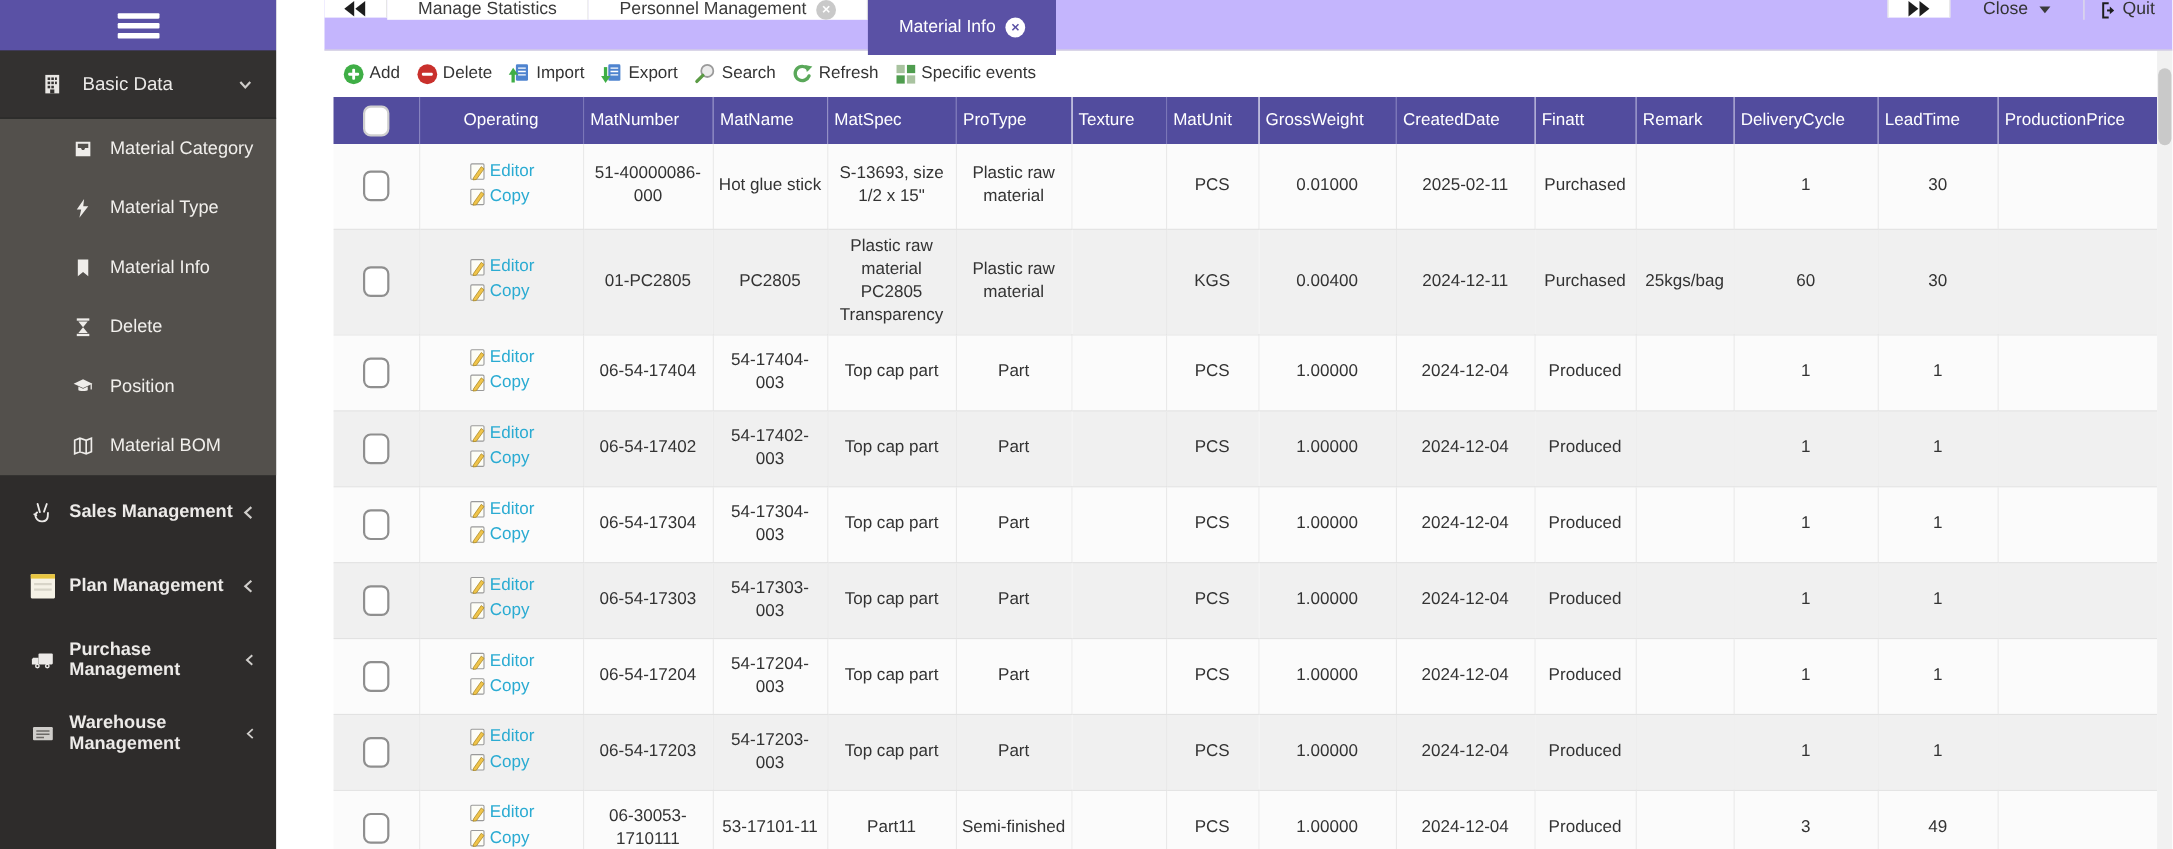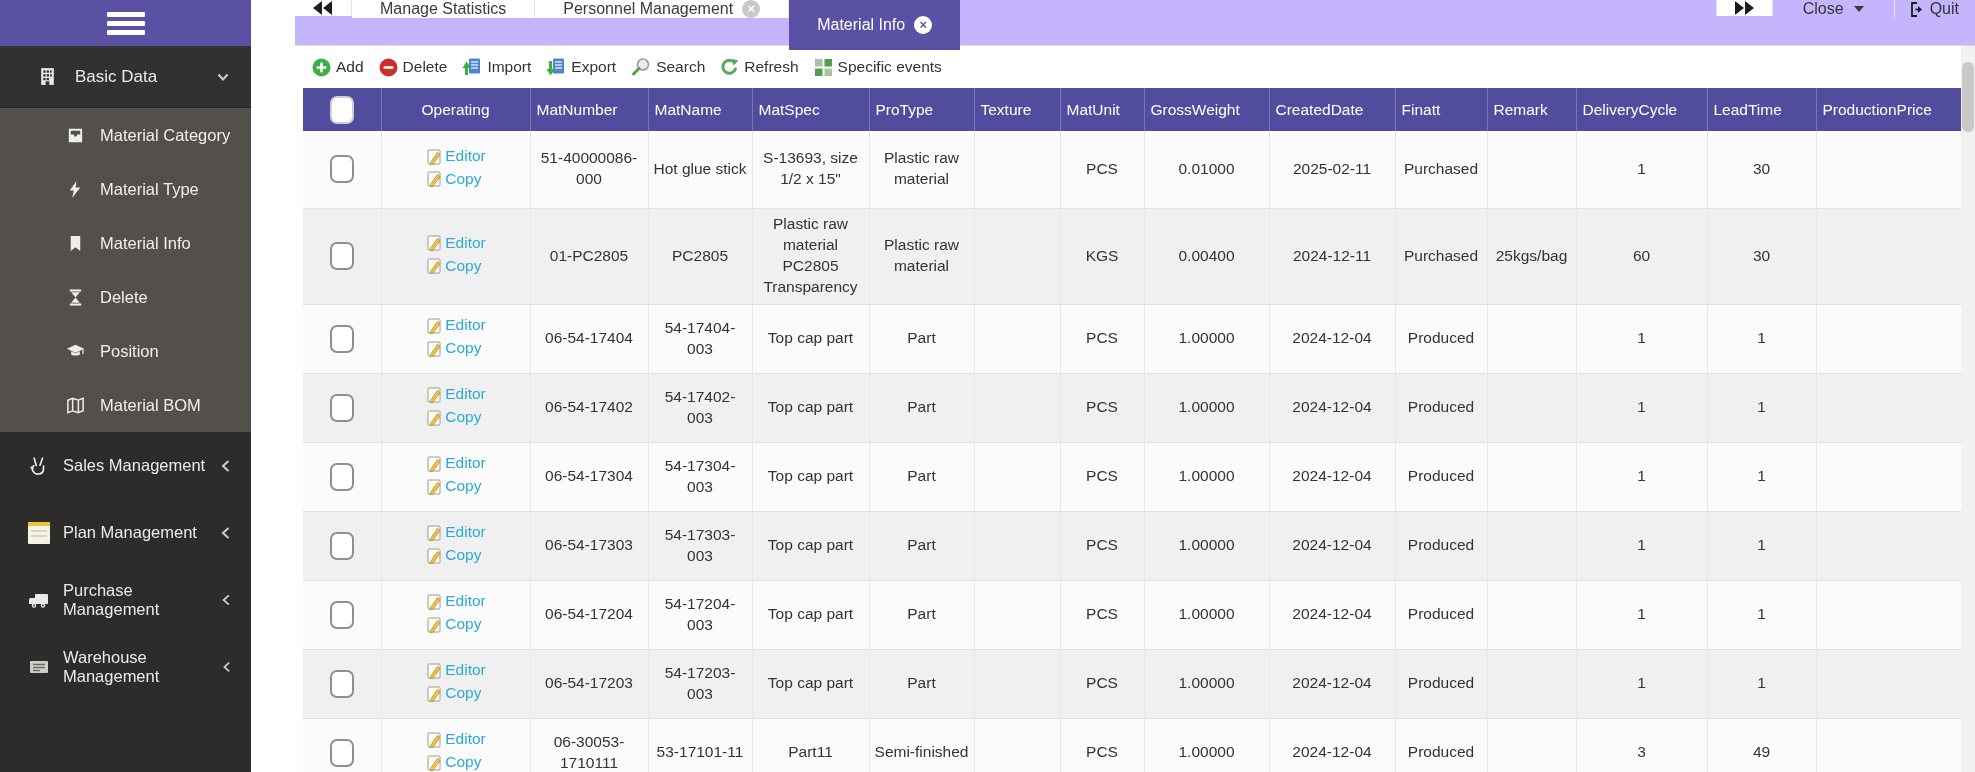--- a/index.html
+++ b/index.html
@@ -10,21 +10,21 @@
   .sidebar { position:absolute; left:0; top:0; width:251px; height:772px; background:#2e2c2b; z-index:5; }
   .sidebar-header { height:46px; background:#5a51a5; display:flex; align-items:center; justify-content:center; }
   .hamburger { width:38px; cursor:pointer; }
   .hamburger .bar { height:5px; background:#fff; border-radius:1px; margin:4px 0; }
   .nav-group-head { height:62px; background:#333130; display:flex; align-items:center; padding:0 20px 0 37px; color:#eceae8; font-size:17px; border-bottom:1px solid #242322; cursor:pointer; }
   .nav-group-head .gicon { width:21px; height:21px; margin-right:17px; flex:0 0 auto; }
   .nav-group-head .chev { margin-left:auto; }
   .submenu { background:#53504c; }
   .submenu-item { height:54px; display:flex; align-items:center; padding-left:66px; color:#f1efec; font-size:16.5px; cursor:pointer; }
   .submenu-item .sicon { width:19px; height:19px; margin-right:15px; flex:0 0 auto; }
-  .nav-group { height:67px; display:flex; align-items:center; padding:0 18px 0 28px; color:#eceae8; font-size:16.5px; cursor:pointer; }
+  .nav-group { height:67px; display:flex; align-items:center; padding:0 18px 0 28px; color:#eceae8; font-size:16.5px; cursor:pointer;font-weight:bold; }
   .nav-group .gicon { width:22px; height:22px; margin-right:13px; flex:0 0 auto; }
   .nav-group .chev { margin-left:auto; }
 
   
   .topbar { position:absolute; left:295px; top:0; right:0; height:46px; background:#c4b5fd; border-bottom:1px solid #d9d9d9; display:flex; align-items:flex-start; z-index:8; }
   .navbtn { width:57px; display:flex; align-items:center; justify-content:center; border-right:1px solid #e4e4e4; cursor:pointer; background:#fff; }
   .navbtn.right { border-left:1px solid #e4e4e4; }
   .tab { display:flex; align-items:center; gap:9px; padding:0 28px; font-size:16px; color:#3a3a3a; border-right:1px solid #e4e4e4; cursor:pointer; background:#fff; white-space:nowrap; }
   .tab.active { background:#5a51a5; color:#fff; height:50px; position:relative; z-index:9; border-right:none; }
   .tab-close { width:18px; height:18px; border-radius:50%; background:#c9c9c9; color:#fff; font-size:13px; line-height:17px; text-align:center; font-weight:bold; }

